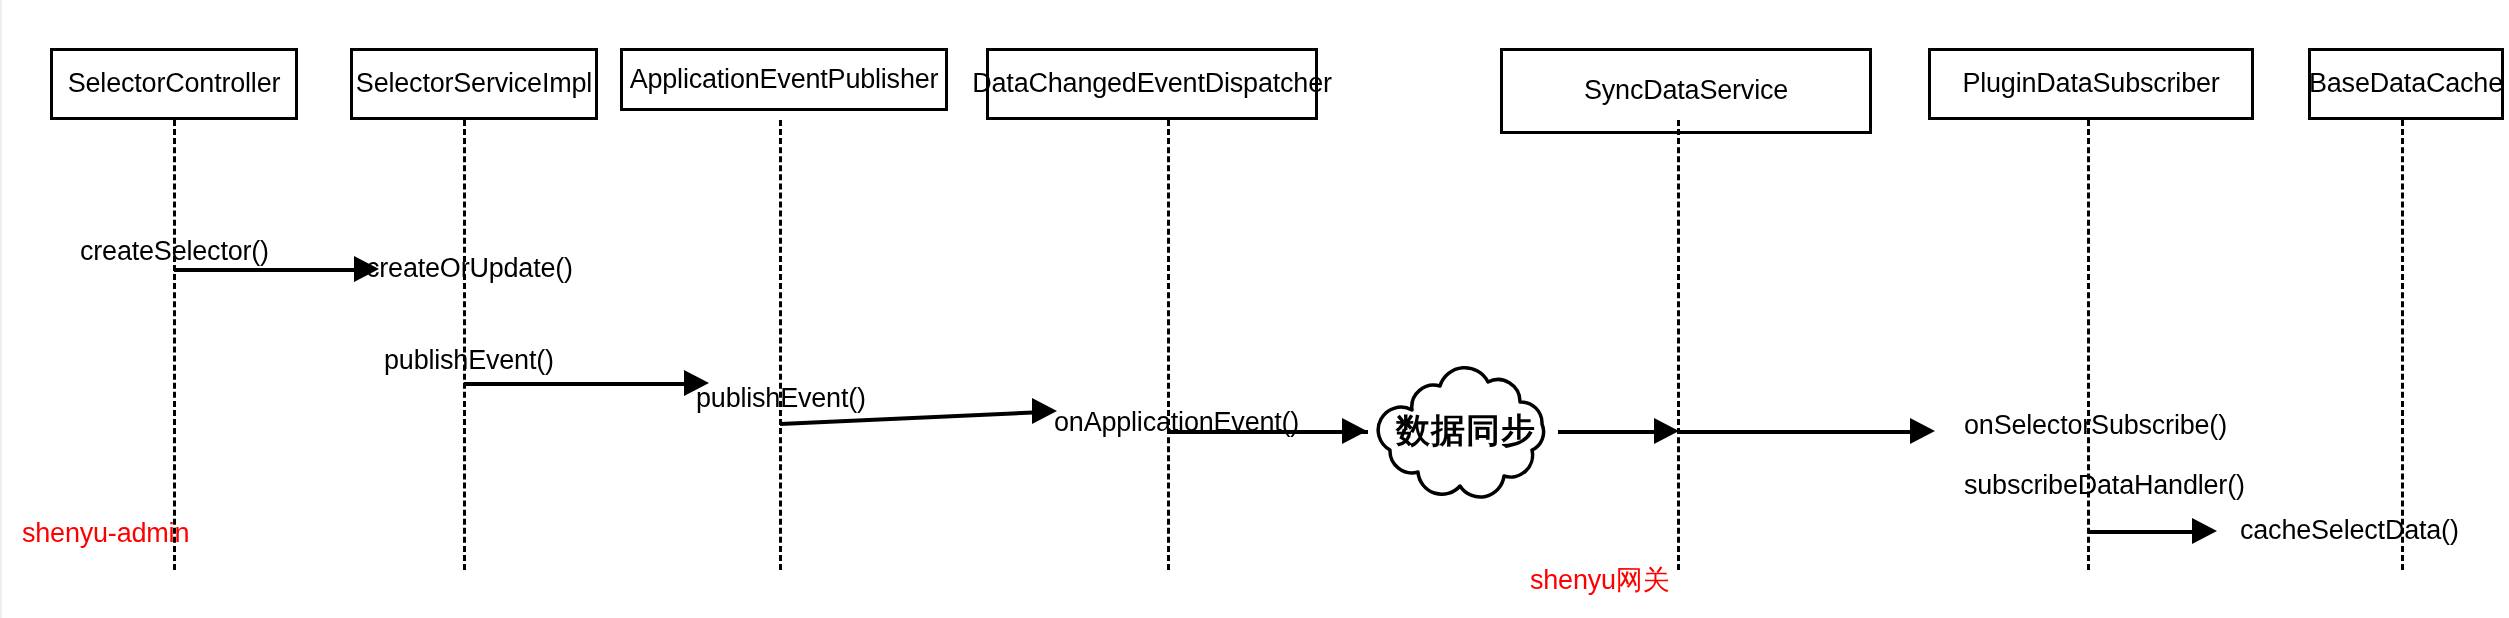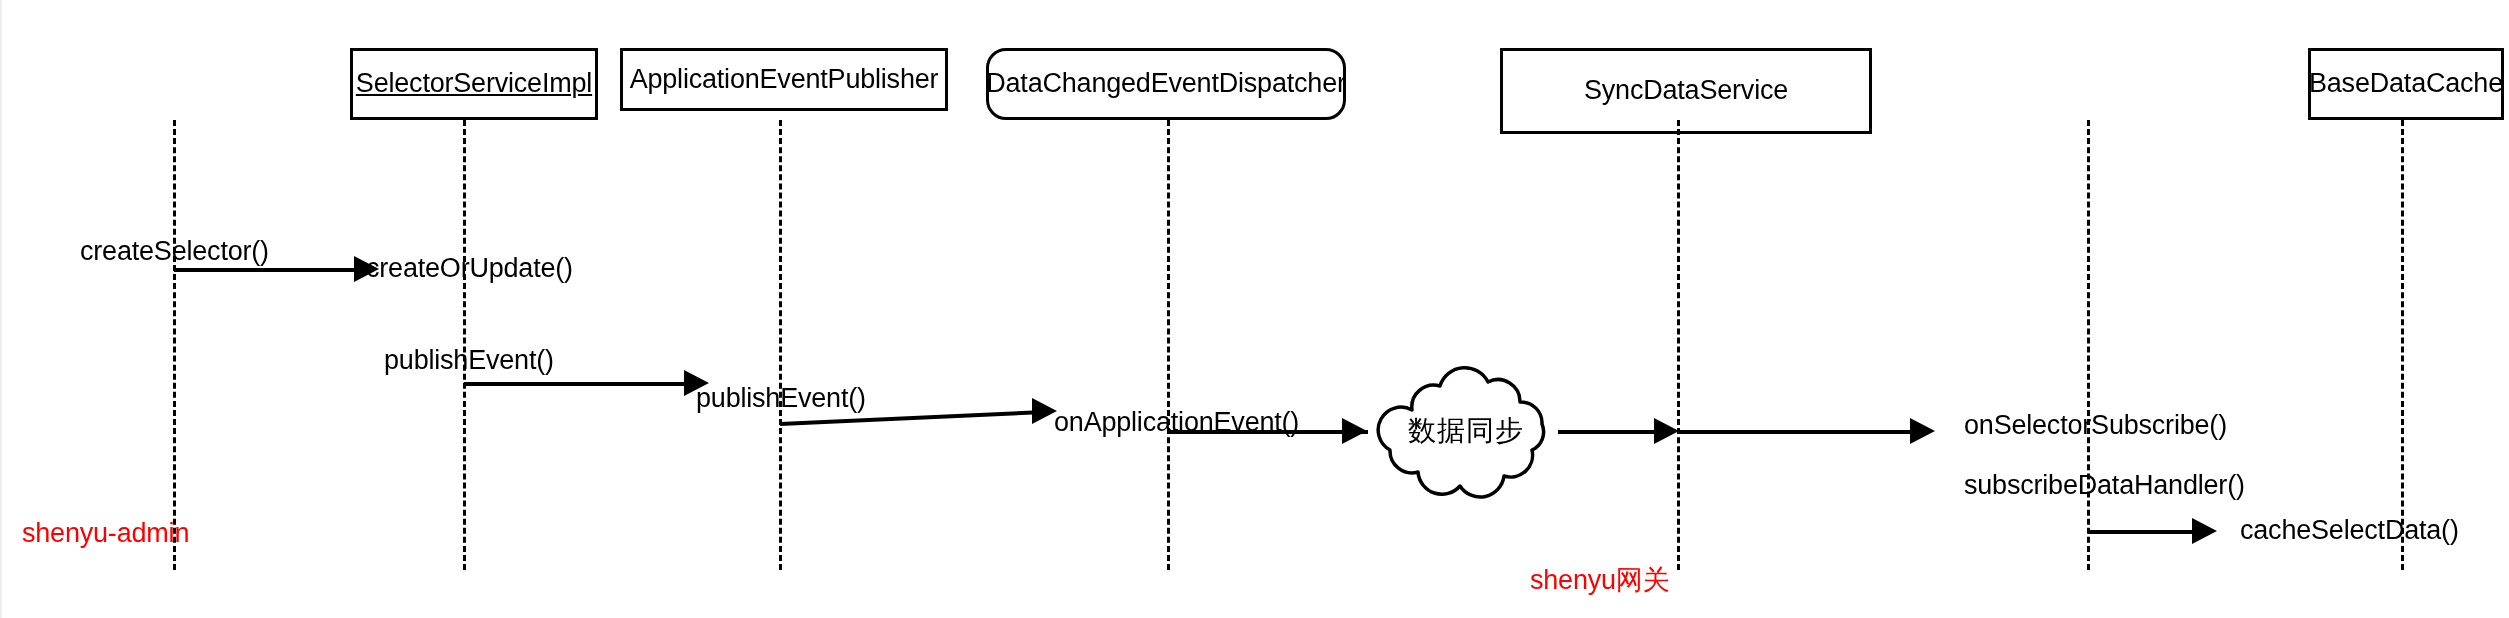--- a/index.html
+++ b/index.html
@@ -75,51 +75,58 @@
   }
   .cloud-text {
     position: absolute;
     left: 0;
     top: 0;
     width: 100%;
     height: 100%;
     display: flex;
     align-items: center;
     justify-content: center;
-    font-size: 28px;
+    font-size: 34px;
     color: #000000;
     pointer-events: none;
     letter-spacing: 1px;
+    font-weight: bold;
   }
 
   
   .zone-note {
     position: absolute;
     font-size: 27px;
     white-space: nowrap;
     letter-spacing: -0.2px;
     margin-top: 44px;
   }
 </style>
 </head>
 <body>
 
 <div id="canvas">
 
-  <div class="participant" style="left:348px; top:48px; width:248px; height:72px;text-decoration:underline;">
+  <div class="participant" style="left:48px; top:48px; width:248px; height:72px;">
+    <span class="plabel">SelectorController</span>
+  </div>
+  <div class="participant" style="left:348px; top:48px; width:248px; height:72px;">
     <span class="plabel">SelectorServiceImpl</span>
   </div>
   <div class="participant" style="left:618px; top:48px; width:328px; height:63px;">
     <span class="plabel">ApplicationEventPublisher</span>
   </div>
-  <div class="participant" style="left:984px; top:48px; width:360px; height:72px;border-radius:20px;">
+  <div class="participant" style="left:984px; top:48px; width:332px; height:72px;">
     <span class="plabel">DataChangedEventDispatcher</span>
   </div>
   <div class="participant" style="left:1498px; top:48px; width:372px; height:86px;">
     <span class="plabel">SyncDataService</span>
+  </div>
+  <div class="participant" style="left:1926px; top:48px; width:326px; height:72px;">
+    <span class="plabel">PluginDataSubscriber</span>
   </div>
   <div class="participant" style="left:2306px; top:48px; width:196px; height:72px;">
     <span class="plabel">BaseDataCache</span>
   </div>
 
   <div class="lifeline" style="left:171px;  top:120px; height:450px;"></div>
   <div class="lifeline" style="left:461px;  top:120px; height:450px;"></div>
   <div class="lifeline" style="left:777px;  top:120px; height:450px;"></div>
   <div class="lifeline" style="left:1165px; top:120px; height:450px;"></div>
   <div class="lifeline" style="left:1675px; top:120px; height:450px;"></div>

